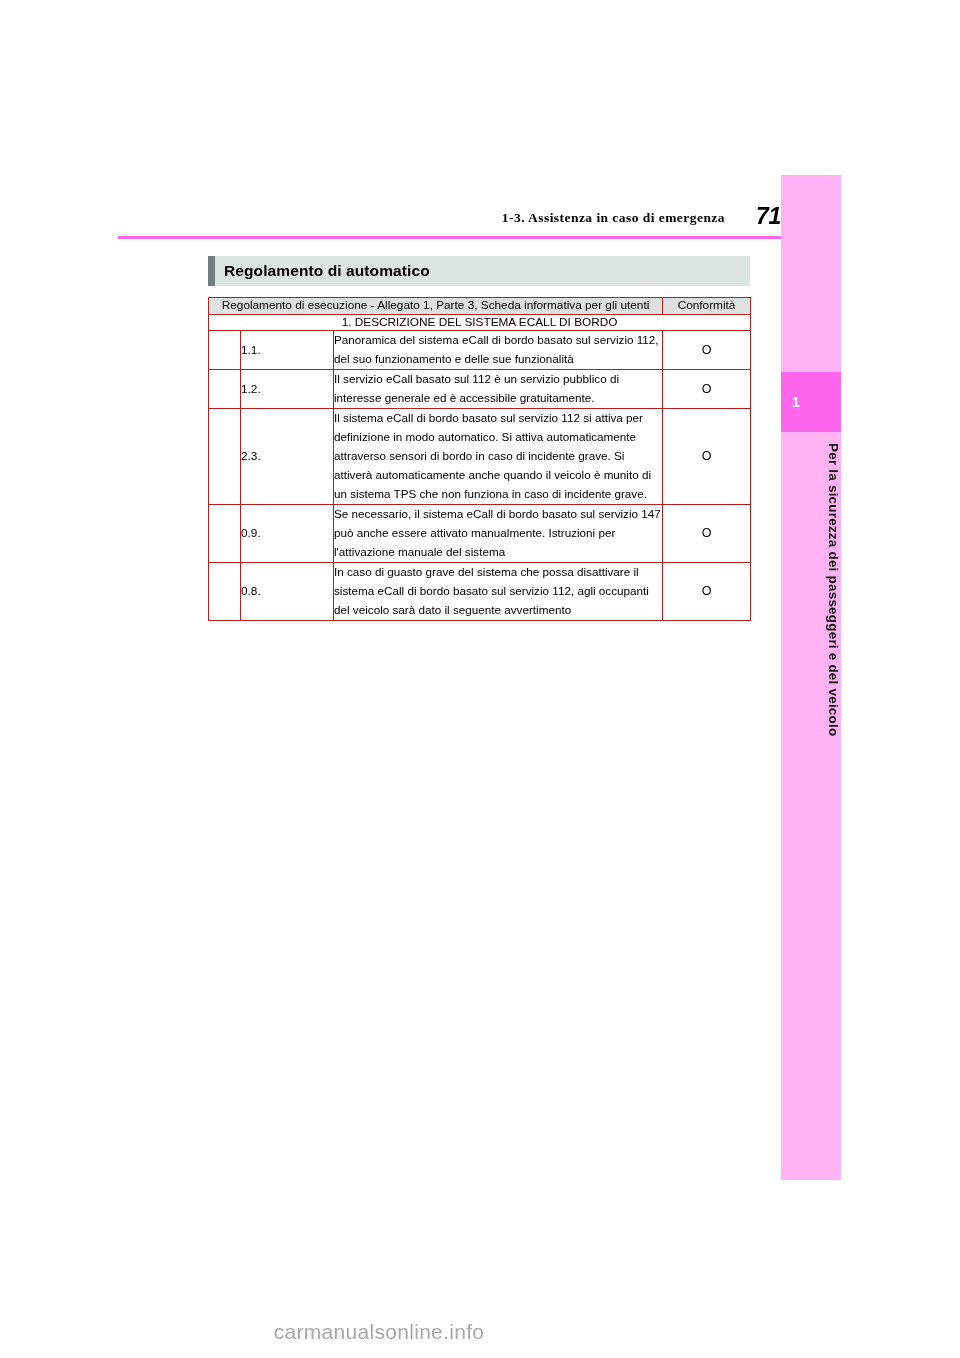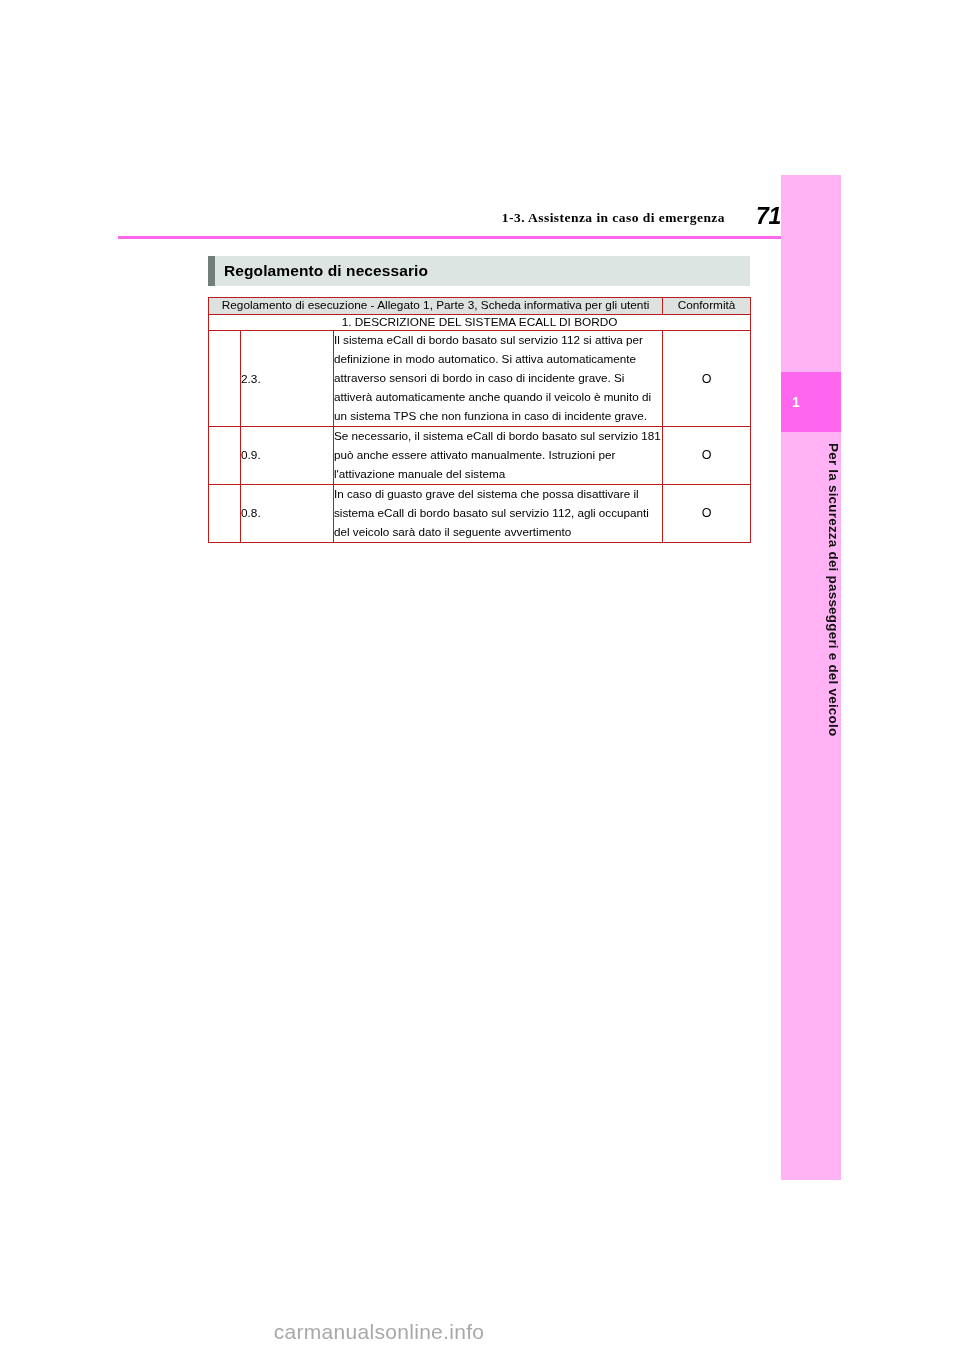--- a/index.html
+++ b/index.html
@@ -191,52 +191,64 @@
 </div>
 
 <div id="page-header">
   <div id="header-chapter">1-3. Assistenza in caso di emergenza</div>
   <div id="page-number">71</div>
 </div>
 <div id="header-rule"></div>
 
 <div id="section-heading">
   <div id="section-heading-accent"></div>
-  <div id="section-heading-title">Regolamento di necessario</div>
+  <div id="section-heading-title">Regolamento di automatico</div>
 </div>
 
 <table id="reg-table">
   <colgroup>
     <col class="col-spacer">
     <col class="col-num">
     <col class="col-text">
     <col class="col-conf">
   </colgroup>
   <tbody>
     <tr>
       <td class="hdr" colspan="3">Regolamento di esecuzione - Allegato 1, Parte 3, Scheda informativa per gli utenti</td>
       <td class="hdr">Conformità</td>
     </tr>
     <tr>
       <td class="section-row" colspan="4">1. DESCRIZIONE DEL SISTEMA ECALL DI BORDO</td>
     </tr>
 
-
+    <tr>
+      <td class="cell-spacer no-bottom"></td>
+      <td class="cell-num">1.1.</td>
+      <td class="cell-text">Panoramica del sistema eCall di bordo basato sul servizio 112, del suo funzionamento e delle sue funzionalità</td>
+      <td class="cell-conf">O</td>
+    </tr>
+
+    <tr>
+      <td class="cell-spacer no-top no-bottom"></td>
+      <td class="cell-num">1.2.</td>
+      <td class="cell-text">Il servizio eCall basato sul 112 è un servizio pubblico di interesse generale ed è accessibile gratuitamente.</td>
+      <td class="cell-conf">O</td>
+    </tr>
 
     <tr>
       <td class="cell-spacer no-top no-bottom"></td>
       <td class="cell-num">2.3.</td>
       <td class="cell-text">Il sistema eCall di bordo basato sul servizio 112 si attiva per definizione in modo automatico. Si attiva automaticamente attraverso sensori di bordo in caso di incidente grave. Si attiverà automaticamente anche quando il veicolo è munito di un sistema TPS che non funziona in caso di incidente grave.</td>
       <td class="cell-conf">O</td>
     </tr>
 
     <tr>
       <td class="cell-spacer no-top no-bottom"></td>
       <td class="cell-num">0.9.</td>
-      <td class="cell-text">Se necessario, il sistema eCall di bordo basato sul servizio 181 può anche essere attivato manualmente. Istruzioni per l'attivazione manuale del sistema</td>
+      <td class="cell-text">Se necessario, il sistema eCall di bordo basato sul servizio 147 può anche essere attivato manualmente. Istruzioni per l'attivazione manuale del sistema</td>
       <td class="cell-conf">O</td>
     </tr>
 
     <tr>
       <td class="cell-spacer no-top"></td>
       <td class="cell-num">0.8.</td>
       <td class="cell-text">In caso di guasto grave del sistema che possa disattivare il sistema eCall di bordo basato sul servizio 112, agli occupanti del veicolo sarà dato il seguente avvertimento</td>
       <td class="cell-conf">O</td>
     </tr>
   </tbody>

